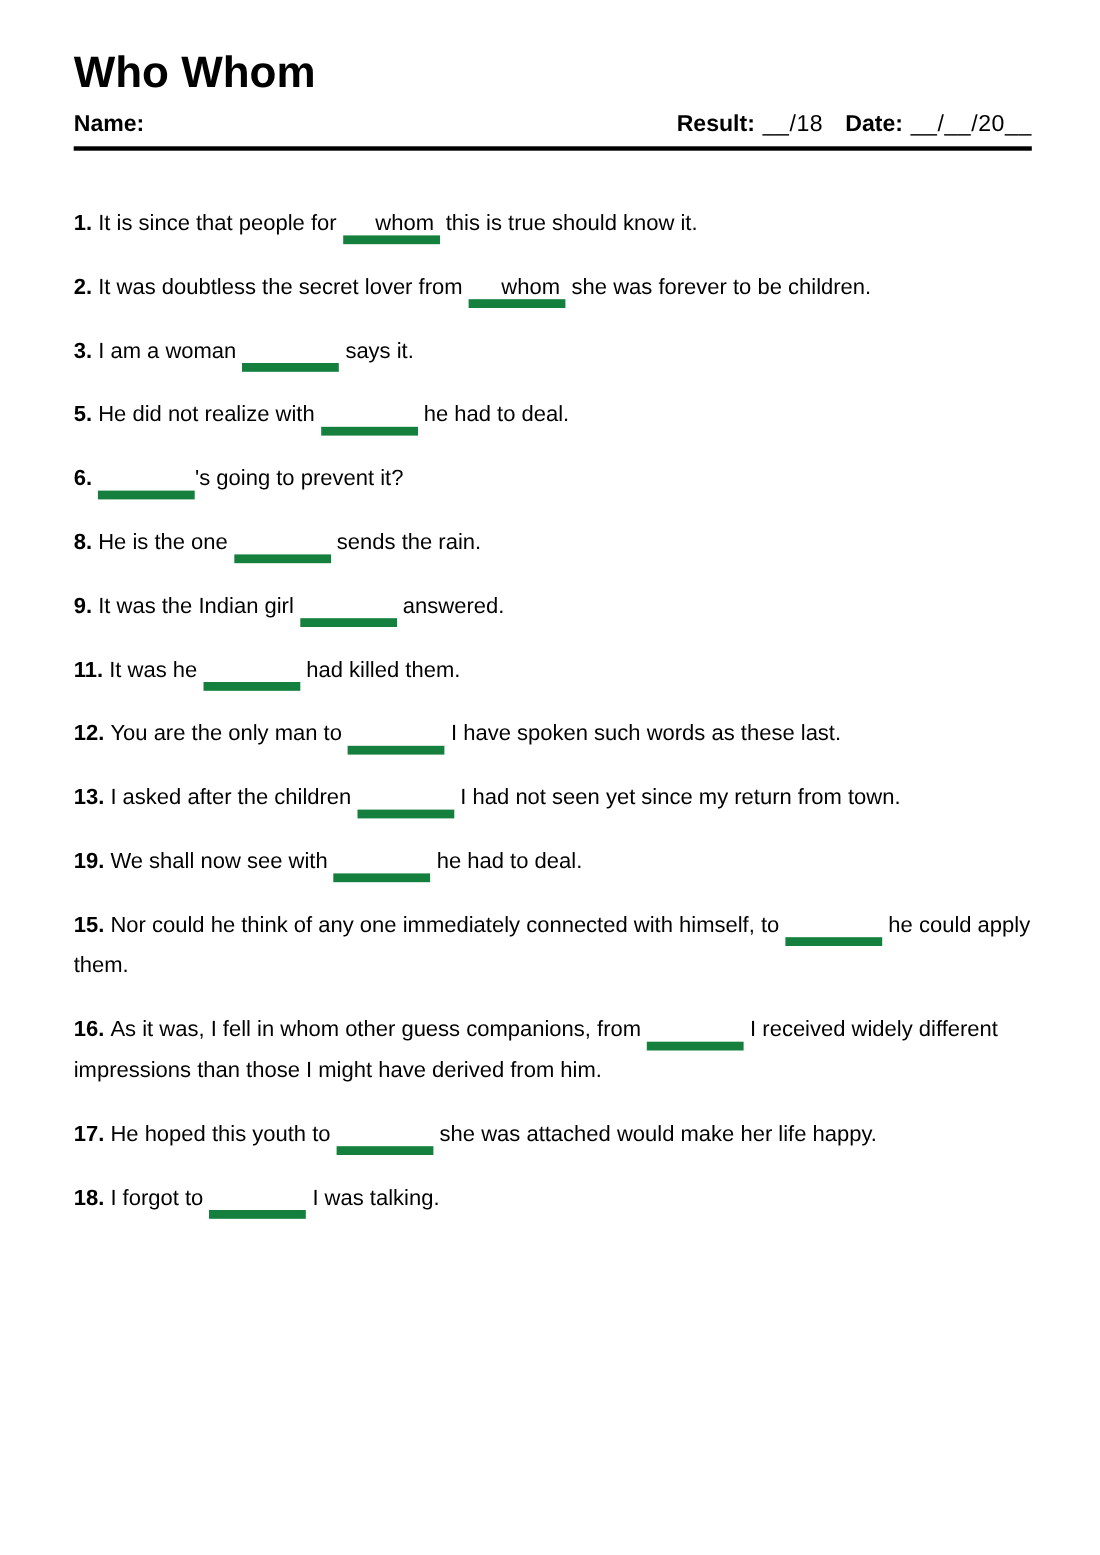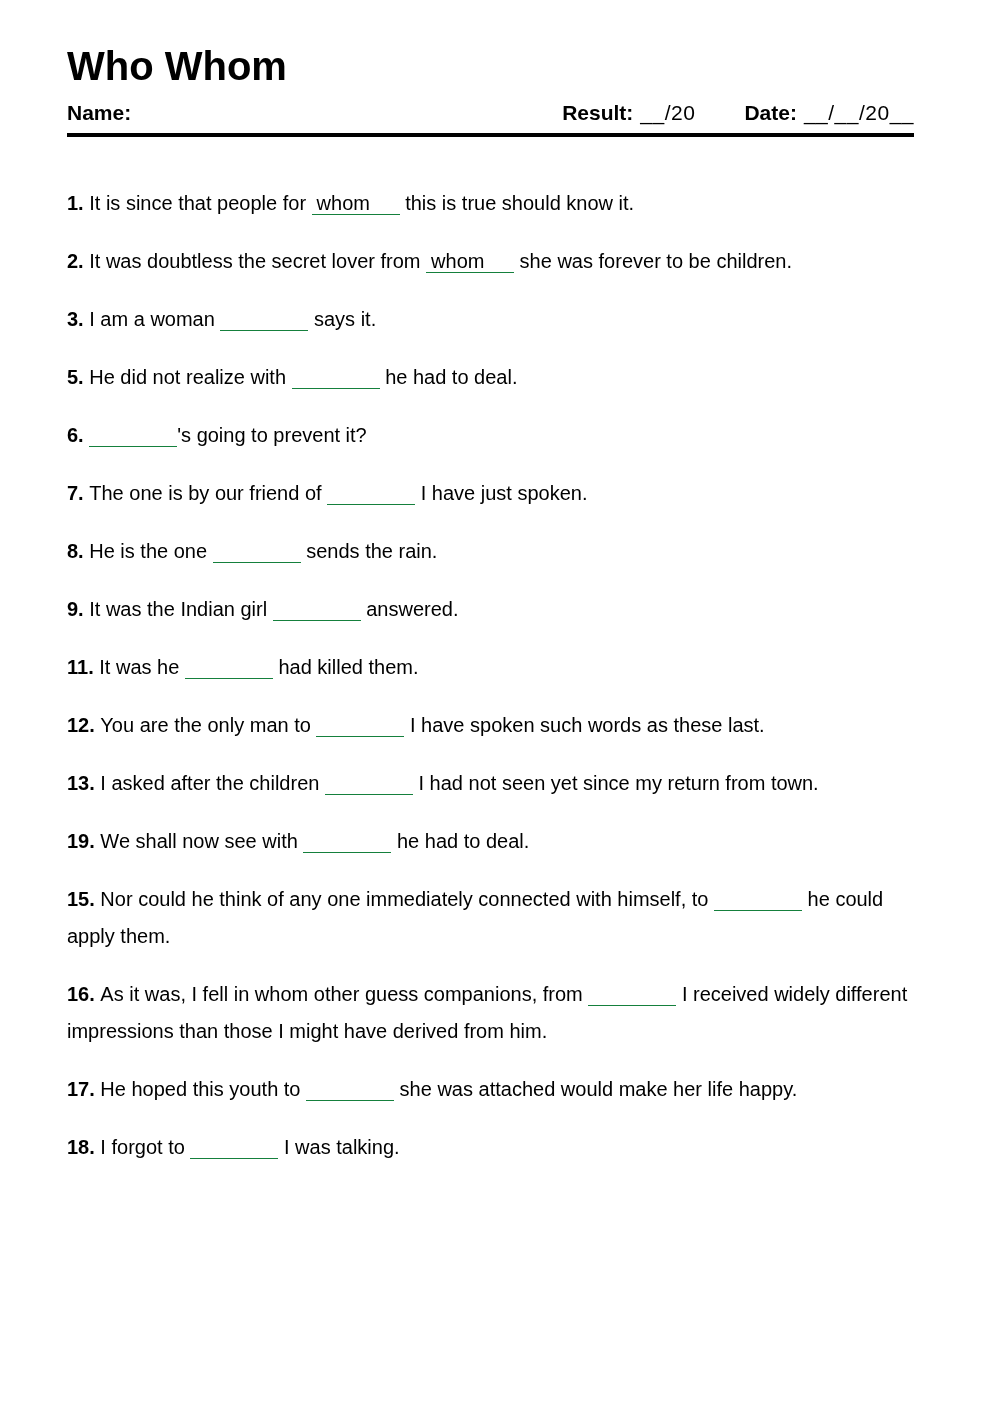--- a/index.html
+++ b/index.html
@@ -11,21 +11,21 @@
     width: 1000px;
     height: 1414px;
     color: #000000;
     font-family: "Liberation Sans", "DejaVu Sans", sans-serif;
     -webkit-font-smoothing: antialiased;
   }
   .page {
     box-sizing: border-box;
     width: 1000px;
     height: 1414px;
-    padding: 44px 86px 20px 67px;
+    padding: 44px 62px 20px 67px;
     overflow: hidden;
   }
   .title {
     font-size: 40px;
     font-weight: bold;
     line-height: 1.12;
     margin: 0 0 11px 0;
   }
   .header-row {
     display: flex;
@@ -41,21 +41,21 @@
   .header-right {
     display: flex;
     align-items: center;
   }
   .value {
     font-weight: normal;
     margin-left: 7px;
     letter-spacing: 0.5px;
   }
   .date-group {
-    margin-left: 49px;
+    margin-left: 20px;
     display: flex;
     align-items: baseline;
   }
   .rule {
     height: 4px;
     background: #000000;
     margin-top: 8px;
     border: none;
   }
   .questions {
@@ -66,55 +66,54 @@
     line-height: 37px;
     margin: 0 0 21px 0;
   }
   .qnum {
     font-weight: bold;
   }
   .blank {
     display: inline-block;
     min-width: 78px;
     padding: 0 5px;
-    text-align: left;
-    border-bottom: 1px solid #15803d;
+    text-align: right;
+    border-bottom: 8px solid #15803d;
     line-height: 22px;
   }
 </style>
 </head>
 <body>
 
 <div class="page">
 
   <h1 class="title">Who Whom</h1>
 
   <div class="header-row">
     <div class="header-left">
       <span class="label">Name:</span>
     </div>
     <div class="header-right">
       <span class="label">Result:</span>
-      <span class="value">__/20</span>
+      <span class="value">__/18</span>
       <span class="date-group">
         <span class="label">Date:</span>
         <span class="value">__/__/20__</span>
       </span>
     </div>
   </div>
 
   <div class="rule"></div>
 
   <div class="questions">
       <p class="question"><span class="qnum">1. </span><span>It is since that people for </span><span class="blank">whom</span><span> this is true should know it.</span></p>
       <p class="question"><span class="qnum">2. </span><span>It was doubtless the secret lover from </span><span class="blank">whom</span><span> she was forever to be children.</span></p>
       <p class="question"><span class="qnum">3. </span><span>I am a woman </span><span class="blank">&nbsp;</span><span> says it.</span></p>
       <p class="question"><span class="qnum">5. </span><span>He did not realize with </span><span class="blank">&nbsp;</span><span> he had to deal.</span></p>
       <p class="question"><span class="qnum">6. </span><span class="blank">&nbsp;</span><span>'s going to prevent it?</span></p>
-      <p class="question"><span class="qnum">7. </span><span>The one is by our friend of </span><span class="blank">&nbsp;</span><span> I have just spoken.</span></p>
       <p class="question"><span class="qnum">8. </span><span>He is the one </span><span class="blank">&nbsp;</span><span> sends the rain.</span></p>
       <p class="question"><span class="qnum">9. </span><span>It was the Indian girl </span><span class="blank">&nbsp;</span><span> answered.</span></p>
       <p class="question"><span class="qnum">11. </span><span>It was he </span><span class="blank">&nbsp;</span><span> had killed them.</span></p>
       <p class="question"><span class="qnum">12. </span><span>You are the only man to </span><span class="blank">&nbsp;</span><span> I have spoken such words as these last.</span></p>
       <p class="question"><span class="qnum">13. </span><span>I asked after the children </span><span class="blank">&nbsp;</span><span> I had not seen yet since my return from town.</span></p>
       <p class="question"><span class="qnum">19. </span><span>We shall now see with </span><span class="blank">&nbsp;</span><span> he had to deal.</span></p>
       <p class="question"><span class="qnum">15. </span><span>Nor could he think of any one immediately connected with himself, to </span><span class="blank">&nbsp;</span><span> he could apply them.</span></p>
       <p class="question"><span class="qnum">16. </span><span>As it was, I fell in whom other guess companions, from </span><span class="blank">&nbsp;</span><span> I received widely different impressions than those I might have derived from him.</span></p>
       <p class="question"><span class="qnum">17. </span><span>He hoped this youth to </span><span class="blank">&nbsp;</span><span> she was attached would make her life happy.</span></p>
       <p class="question"><span class="qnum">18. </span><span>I forgot to </span><span class="blank">&nbsp;</span><span> I was talking.</span></p>

